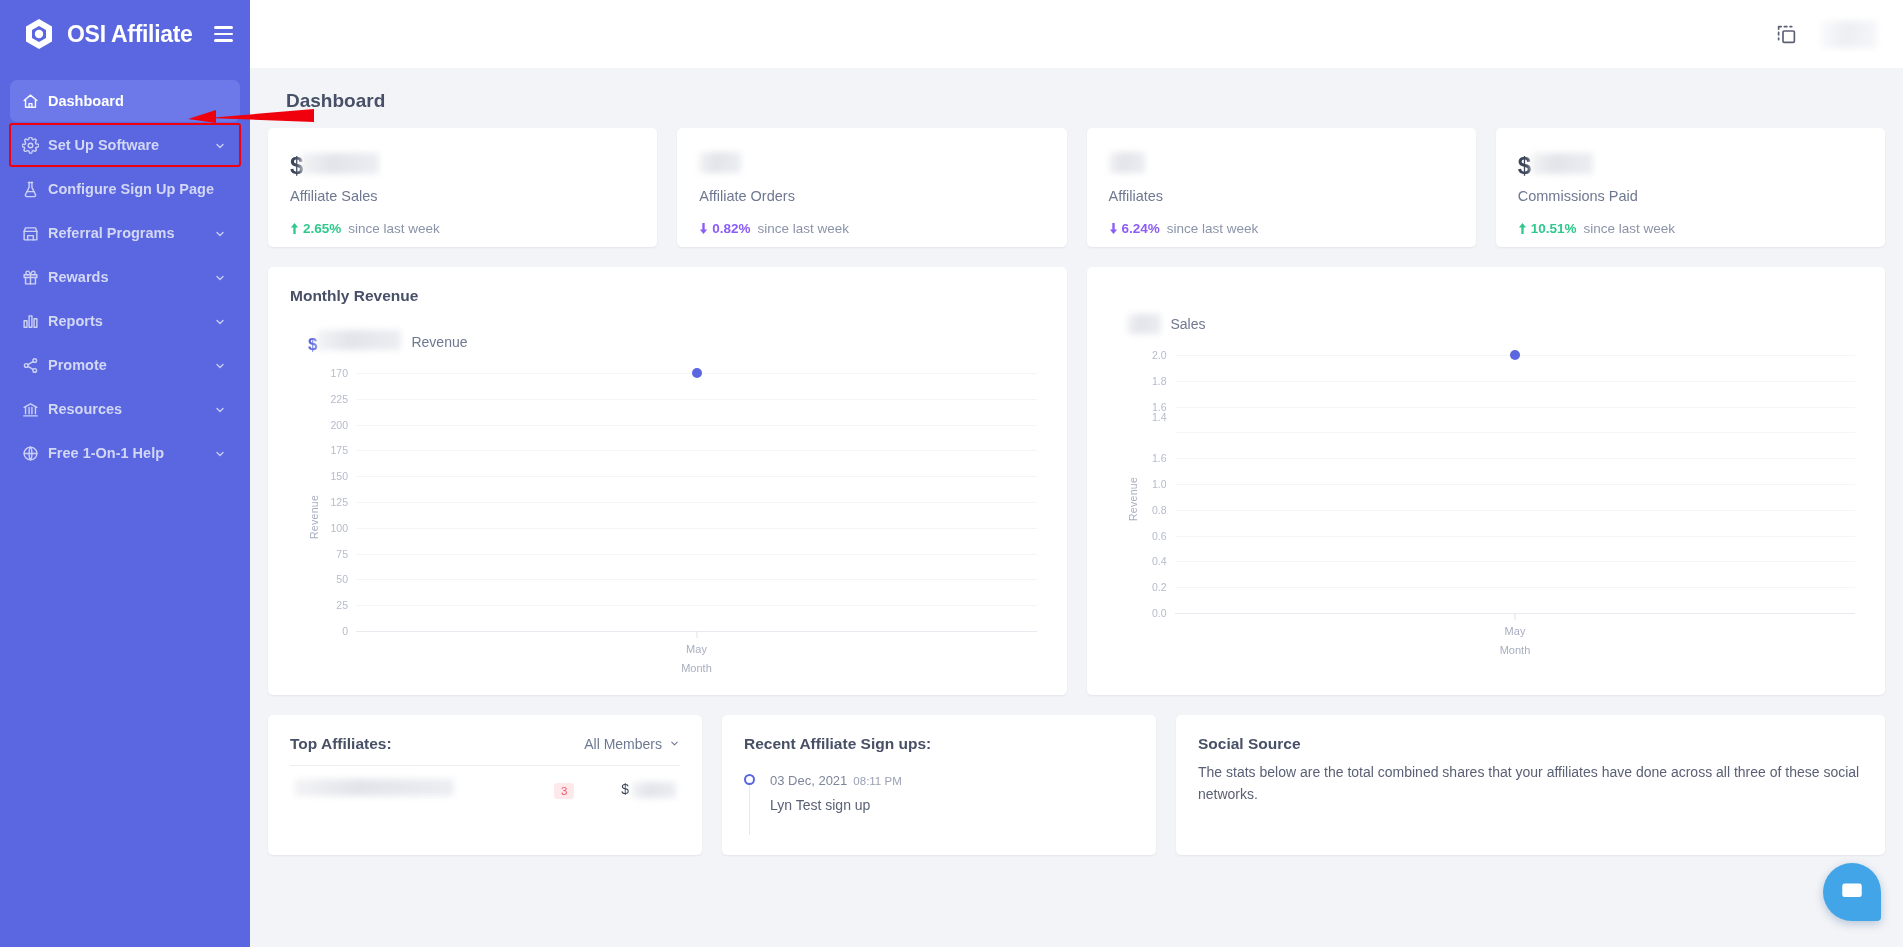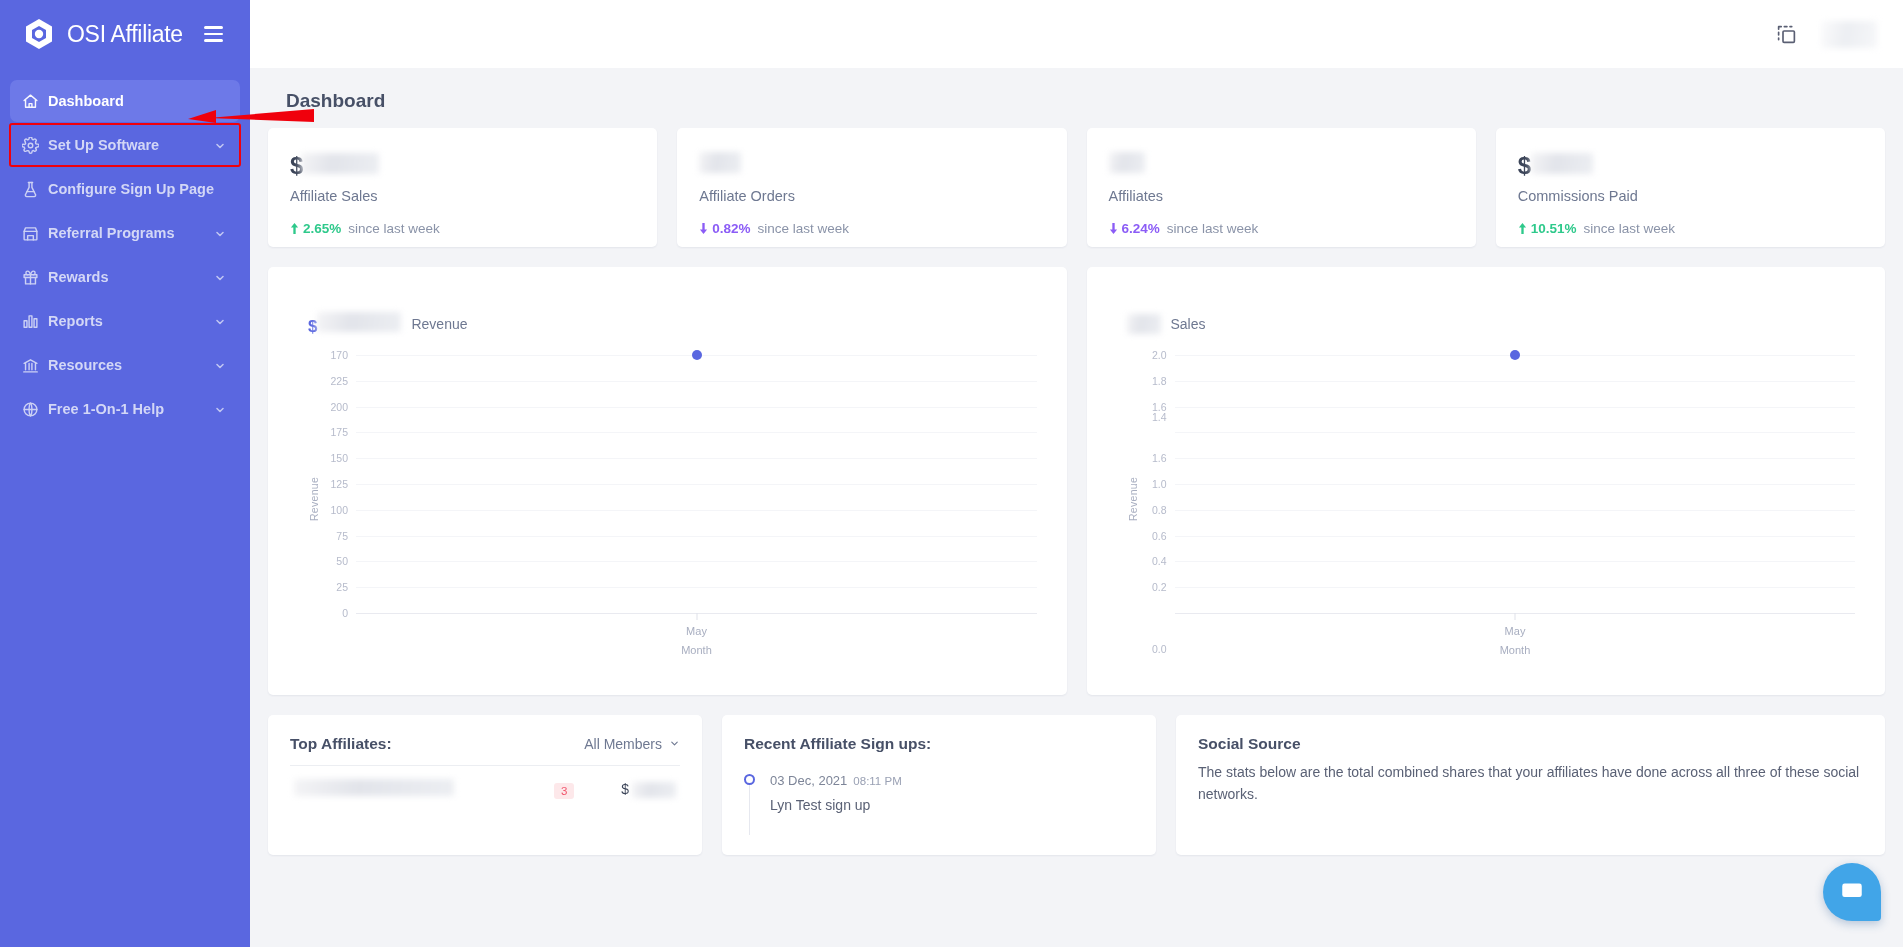--- a/index.html
+++ b/index.html
@@ -17,21 +17,21 @@
     width: 250px; height: 947px;
     background: #5a67e0;
     z-index: 20;
   }
   .brand {
     height: 68px; display: flex; align-items: center;
     padding-left: 22px; gap: 11px;
   }
   .brand-logo { width: 34px; height: 34px; flex: none; }
   .brand-text {
-    color: #fff; font-size: 23px; font-weight: normal;
+    color: #fff; font-size: 23px; font-weight: bold;
     letter-spacing: -.3px; white-space: nowrap;
   }
   .hamburger { margin-left: 10px; display: flex; flex-direction: column; gap: 4px; cursor: pointer; }
   .hamburger i { display:block; width: 19px; height: 2.4px; background: #fff; border-radius: 2px; }
 
   .nav { padding: 12px 10px 0 10px; }
   .nav-item {
     position: relative;
     display: flex; align-items: center;
     height: 42px; margin-bottom: 2px;
@@ -270,20 +270,37 @@
           </svg>
       </span>
       <span class="nav-label">Reports</span>
       <span class="chev">
         <svg width="12" height="12" viewBox="0 0 24 24" fill="none" stroke="currentColor" stroke-width="3" stroke-linecap="round" stroke-linejoin="round">
             <path d="M6 9l6 6 6-6"></path>
           </svg>
       </span>
     </div>
 
+    <div class="nav-item">
+      <span class="nav-ico">
+        <svg width="17" height="17" viewBox="0 0 24 24" fill="none" stroke="currentColor" stroke-width="2" stroke-linecap="round" stroke-linejoin="round">
+            <circle cx="18" cy="5" r="2.6"></circle>
+            <circle cx="6" cy="12" r="2.6"></circle>
+            <circle cx="18" cy="19" r="2.6"></circle>
+            <path d="M8.4 10.8l7.2-4.2"></path>
+            <path d="M8.4 13.2l7.2 4.2"></path>
+          </svg>
+      </span>
+      <span class="nav-label">Promote</span>
+      <span class="chev">
+        <svg width="12" height="12" viewBox="0 0 24 24" fill="none" stroke="currentColor" stroke-width="3" stroke-linecap="round" stroke-linejoin="round">
+            <path d="M6 9l6 6 6-6"></path>
+          </svg>
+      </span>
+    </div>
 
     <div class="nav-item">
       <span class="nav-ico">
         <svg width="17" height="17" viewBox="0 0 24 24" fill="none" stroke="currentColor" stroke-width="2" stroke-linecap="round" stroke-linejoin="round">
             <path d="M3 9l9-5 9 5"></path>
             <path d="M5 9v9M10 9v9M14 9v9M19 9v9"></path>
             <path d="M2.5 21h19"></path>
           </svg>
       </span>
       <span class="nav-label">Resources</span>
@@ -398,20 +415,21 @@
           <span>10.51%</span>
         </span>
         <span class="delta-since">since last week</span>
       </div>
     </div>
   </div>
 
   <div class="chart-row">
 
     <div class="card chart-card">
+      <div class="chart-title">Monthly Revenue</div>
       <div class="chart-legend">
         <span class="legend-val">
           <span>$</span>
             <span class="redact" style="width:84px"></span>
         </span>
         <span class="legend-name">Revenue</span>
       </div>
       <div class="plot" id="plot-revenue">
         <div class="ylabel">Revenue</div>
       <div class="ytick" style="top: 264px;">0</div>
@@ -446,21 +464,21 @@
     <div class="card chart-card">
       <div class="chart-legend">
         <span class="legend-val">
           <span></span>
             <span class="redact" style="width:34px"></span>
         </span>
         <span class="legend-name">Sales</span>
       </div>
       <div class="plot" id="plot-sales">
         <div class="ylabel">Revenue</div>
-      <div class="ytick" style="top: 264px; margin-top: 36px;">0.0</div>
+      <div class="ytick" style="top: 264px;">0.0</div>
           <div class="axisline" style="top: 264px;"></div>
           <div class="ytick" style="top: 238.2px;">0.2</div>
           <div class="gridline" style="top: 238.2px;"></div>
           <div class="ytick" style="top: 212.4px;">0.4</div>
           <div class="gridline" style="top: 212.4px;"></div>
           <div class="ytick" style="top: 186.6px;">0.6</div>
           <div class="gridline" style="top: 186.6px;"></div>
           <div class="ytick" style="top: 160.8px;">0.8</div>
           <div class="gridline" style="top: 160.8px;"></div>
           <div class="ytick" style="top: 135px;">1.0</div>

